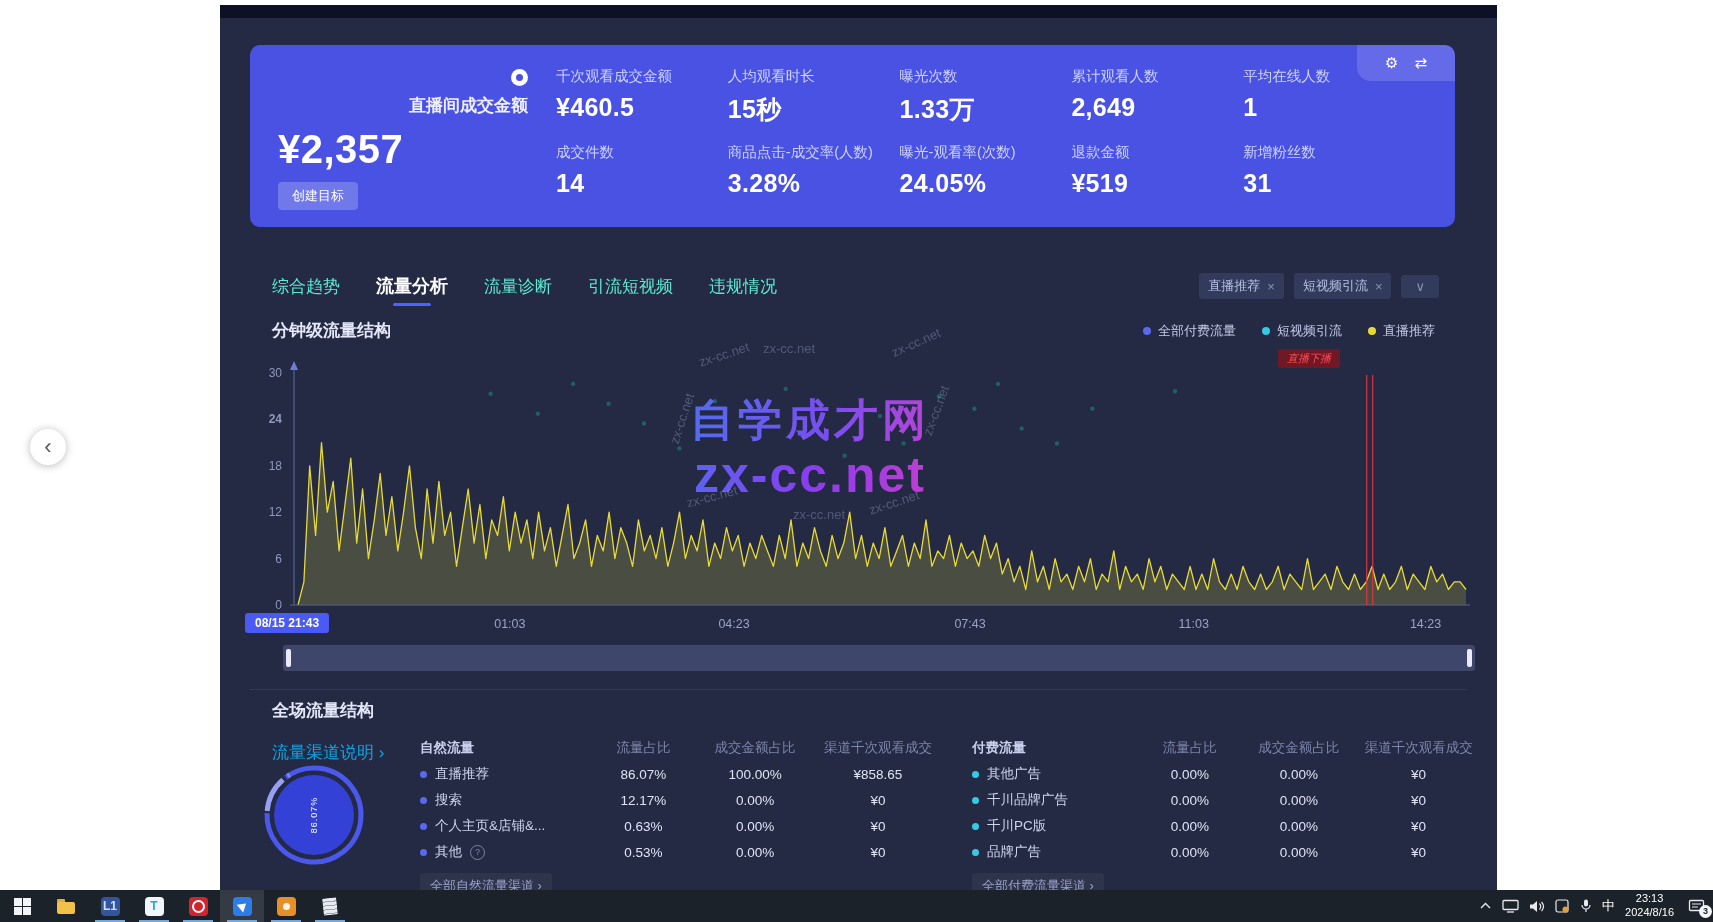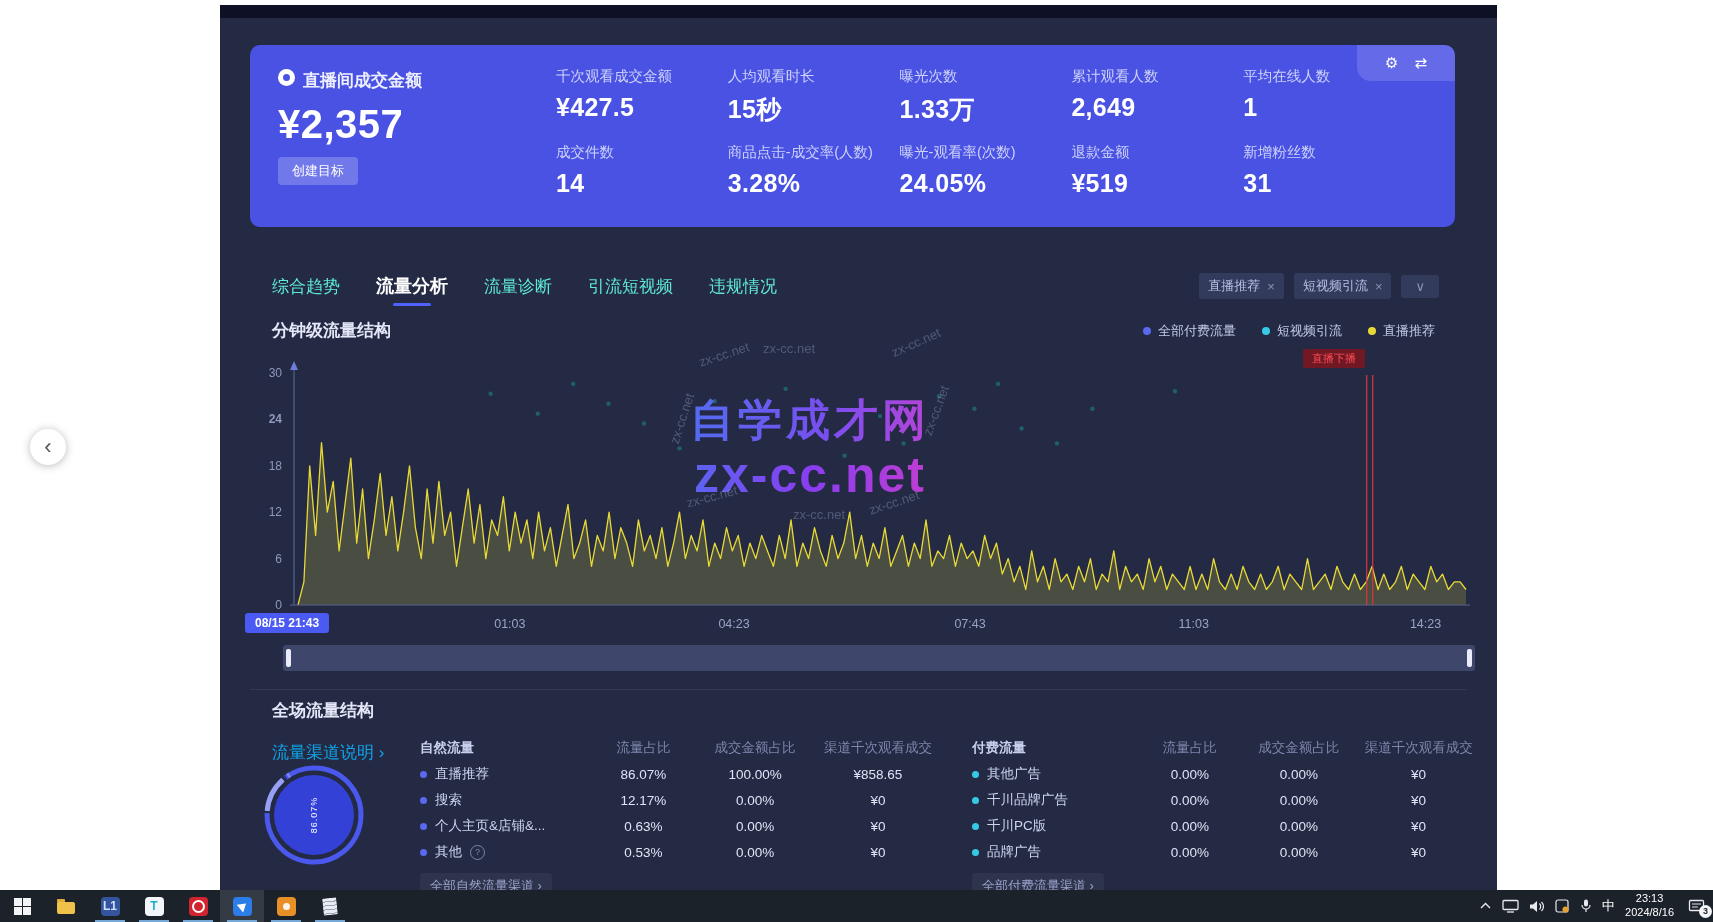--- a/index.html
+++ b/index.html
@@ -15,21 +15,21 @@
   .app{position:absolute;left:220px;top:5px;width:1277px;height:885px;background:#242a44;overflow:hidden;}
   .topstrip{position:absolute;left:0;top:0;right:0;height:13px;background:#0e1126;}
 
   
   .banner{position:absolute;left:30px;top:40px;width:1205px;height:182px;background:#4a52e4;border-radius:10px;}
   .banner .corner{position:absolute;top:0;right:0;width:98px;height:36px;background:rgba(255,255,255,.15);
     border-radius:0 10px 0 14px;display:flex;align-items:center;justify-content:center;gap:16px;
     color:#fff;font-size:15px;}
   .corner .cicon{cursor:pointer;}
   .primary{position:absolute;left:28px;top:24px;width:250px;color:#fff;}
-  .primary-label{display:flex;align-items:flex-start;gap:8px;font-size:17px;font-weight:bold;color:#eef0ff;}
+  .primary-label{display:flex;align-items:flex-end;gap:8px;font-size:17px;font-weight:bold;color:#eef0ff;flex-direction:column;}
   .target-ic{width:17px;height:17px;border-radius:50%;background:#fff;position:relative;flex:0 0 auto;}
   .target-ic::after{content:"";position:absolute;left:5px;top:5px;width:7px;height:7px;border-radius:50%;background:#4a52e4;}
   .primary-value{font-size:40px;font-weight:800;letter-spacing:.5px;margin-top:10px;color:#fff;}
   .goal-btn{margin-top:10px;display:inline-block;background:rgba(255,255,255,.22);color:#fff;
     font-size:13px;padding:5px 14px;border-radius:4px;border:none;cursor:pointer;font-family:inherit;}
   .metric-grid{position:absolute;left:306px;right:48px;top:22px;bottom:18px;display:grid;
     grid-template-columns:repeat(5,1fr);grid-template-rows:1fr 1fr;row-gap:10px;column-gap:8px;}
   .metric .m-label{font-size:14.5px;color:#ccd2fa;white-space:nowrap;}
   .metric .m-value{font-size:25px;font-weight:800;color:#fff;margin-top:7px;letter-spacing:.3px;}
 
@@ -148,21 +148,21 @@
         <div class="primary-label">
           <span class="target-ic"></span>
           <span>直播间成交金额</span>
         </div>
         <div class="primary-value">¥2,357</div>
         <button class="goal-btn">创建目标</button>
       </div>
       <div class="metric-grid" id="metricGrid">
           <div class="metric">
             <div class="m-label">千次观看成交金额</div>
-            <div class="m-value">¥427.5</div>
+            <div class="m-value">¥460.5</div>
           </div>
           <div class="metric">
             <div class="m-label">人均观看时长</div>
             <div class="m-value">15秒</div>
           </div>
           <div class="metric">
             <div class="m-label">曝光次数</div>
             <div class="m-value">1.33万</div>
           </div>
           <div class="metric">
@@ -262,21 +262,21 @@
           <circle cx="554.6" cy="94.8" r="2.2" fill="#1d8a84" opacity="0.55"></circle>
           <circle cx="767" cy="82.39999999999999" r="2.2" fill="#1d8a84" opacity="0.55"></circle>
           <circle cx="684.4" cy="47.68" r="2.2" fill="#1d8a84" opacity="0.55"></circle>
           <line x1="1076.7" y1="14" x2="1076.7" y2="244" stroke="#e0353f" stroke-width="1.3" opacity="0.9"></line>
           <line x1="1082.7" y1="14" x2="1082.7" y2="244" stroke="#e0353f" stroke-width="1.3" opacity="0.9"></line>
         </svg>
       <div class="wm-big">
         <div class="wm-line1">自学成才网</div>
         <div class="wm-line2">zx-cc.net</div>
       </div>
-      <div class="marker-badge" id="markerBadge" style="left: 1013px;">直播下播</div>
+      <div class="marker-badge" id="markerBadge" style="left: 988px; font-style: italic;">直播下播</div>
     <div class="ylab" style="top: 5px;">30</div>
         <div class="ylab" style="top: 51.4px; font-weight: bold;">24</div>
         <div class="ylab" style="top: 97.8px;">18</div>
         <div class="ylab" style="top: 144.2px;">12</div>
         <div class="ylab" style="top: 190.6px;">6</div>
         <div class="ylab" style="top: 237px;">0</div>
         <div class="wm-small" style="left: 408px; top: -14px; transform: rotate(-18deg);">zx-cc.net</div>
         <div class="wm-small" style="left: 473px; top: -20px; transform: rotate(0deg);">zx-cc.net</div>
         <div class="wm-small" style="left: 600px; top: -26px; transform: rotate(-24deg);">zx-cc.net</div>
         <div class="wm-small" style="left: 366px; top: 50px; transform: rotate(-72deg);">zx-cc.net</div>

